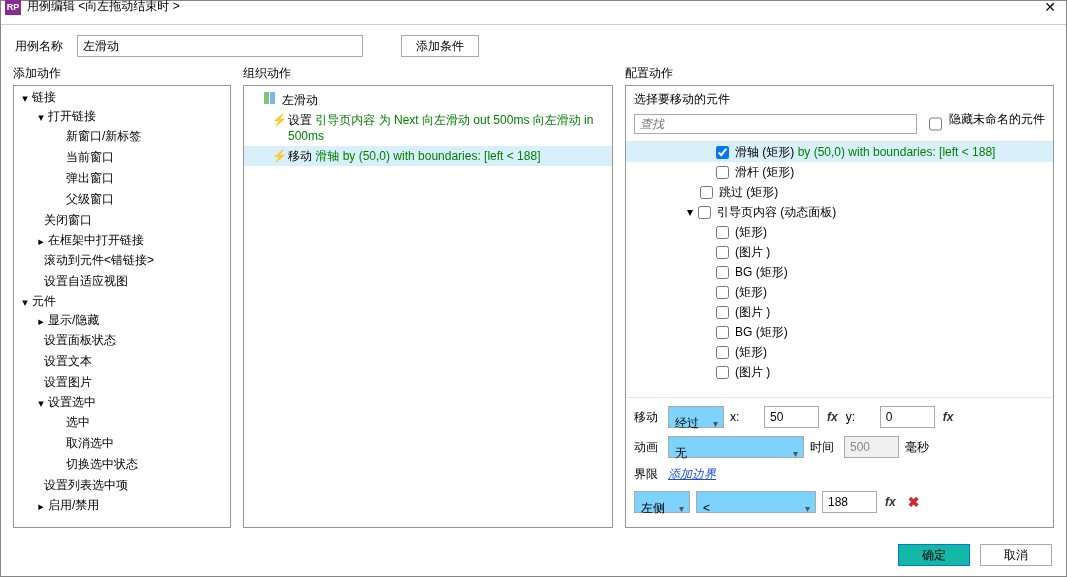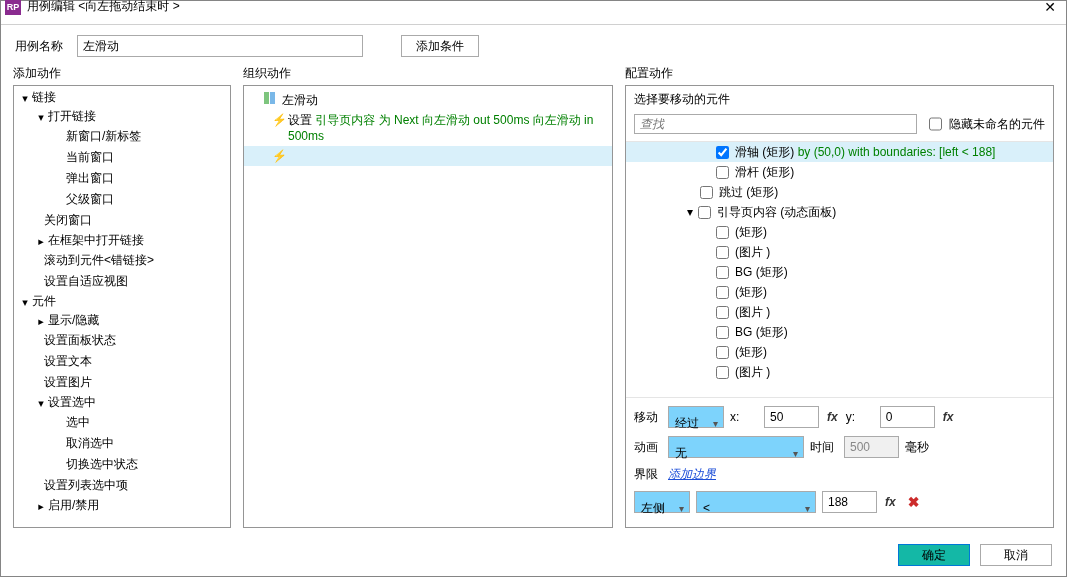--- a/index.html
+++ b/index.html
@@ -147,35 +147,36 @@
                 <span class="b2"></span>
               </span>
             <span>左滑动</span>
           </div>
           <div class="mid-row" style="padding-left:28px">
             <span class="bolt">⚡</span>
             <span><span>设置 </span><span class="green">引导页内容 为 Next 向左滑动 out 500ms 向左滑动 in 500ms</span></span>
           </div>
           <div class="mid-row sel" style="padding-left:28px">
             <span class="bolt">⚡</span>
+            <span><span>移动 </span><span class="green">滑轴 by (50,0) with boundaries: [left &lt; 188]</span></span>
           </div>
         </div>
       </div>
     </div>
 
     <div class="col col-right">
       <div class="colhead">配置动作</div>
       <div class="rightwrap">
         <div class="rightbody">
           <div class="selectrow">
             <span>选择要移动的元件</span>
           </div>
           <div class="searchrow">
             <input type="text" placeholder="查找" style="">
-            <label style="display:flex;align-items:center;gap:4px">
+            <label style="display:flex;gap:4px">
                 <input type="checkbox" style="">
                 <span>隐藏未命名的元件</span>
               </label>
           </div>
           <div class="rtree">
             <div class="rrow checked indent1">
                 <input type="checkbox" checked="" style="">
                 <span class="lbl"><span>滑轴 (矩形)</span><span class="upto"> by (50,0) with boundaries: [left &lt; 188]</span></span>
               </div>
             <div class="rrow indent1">

